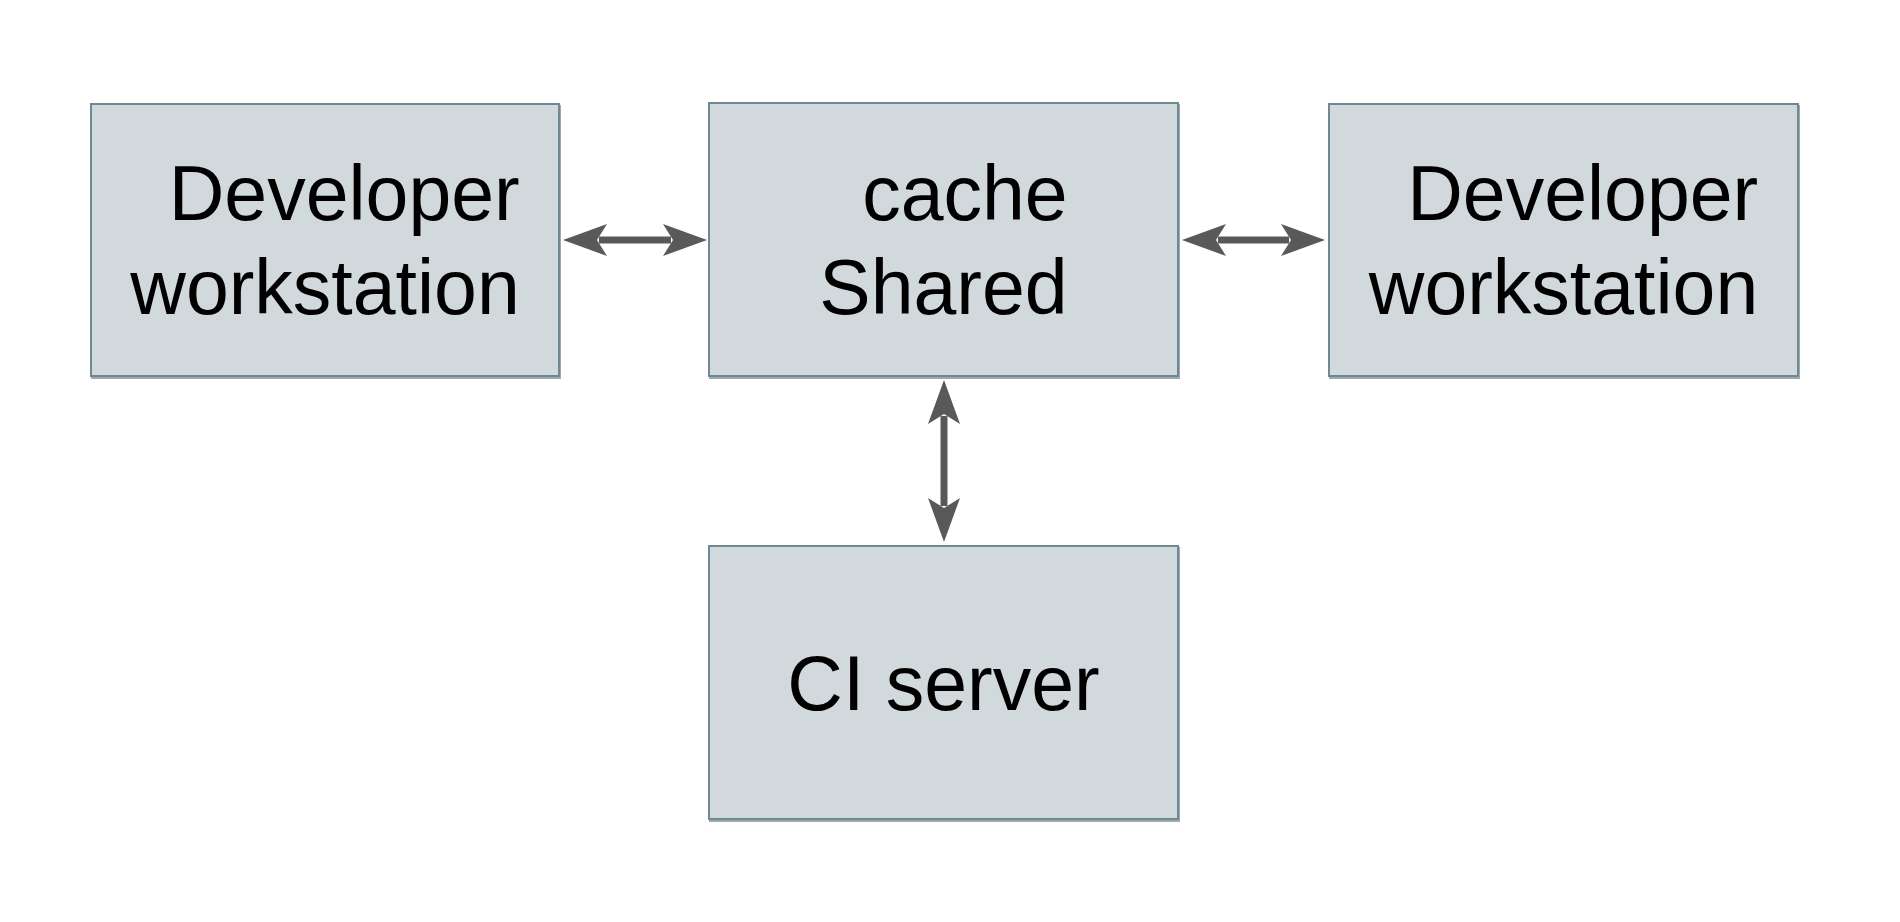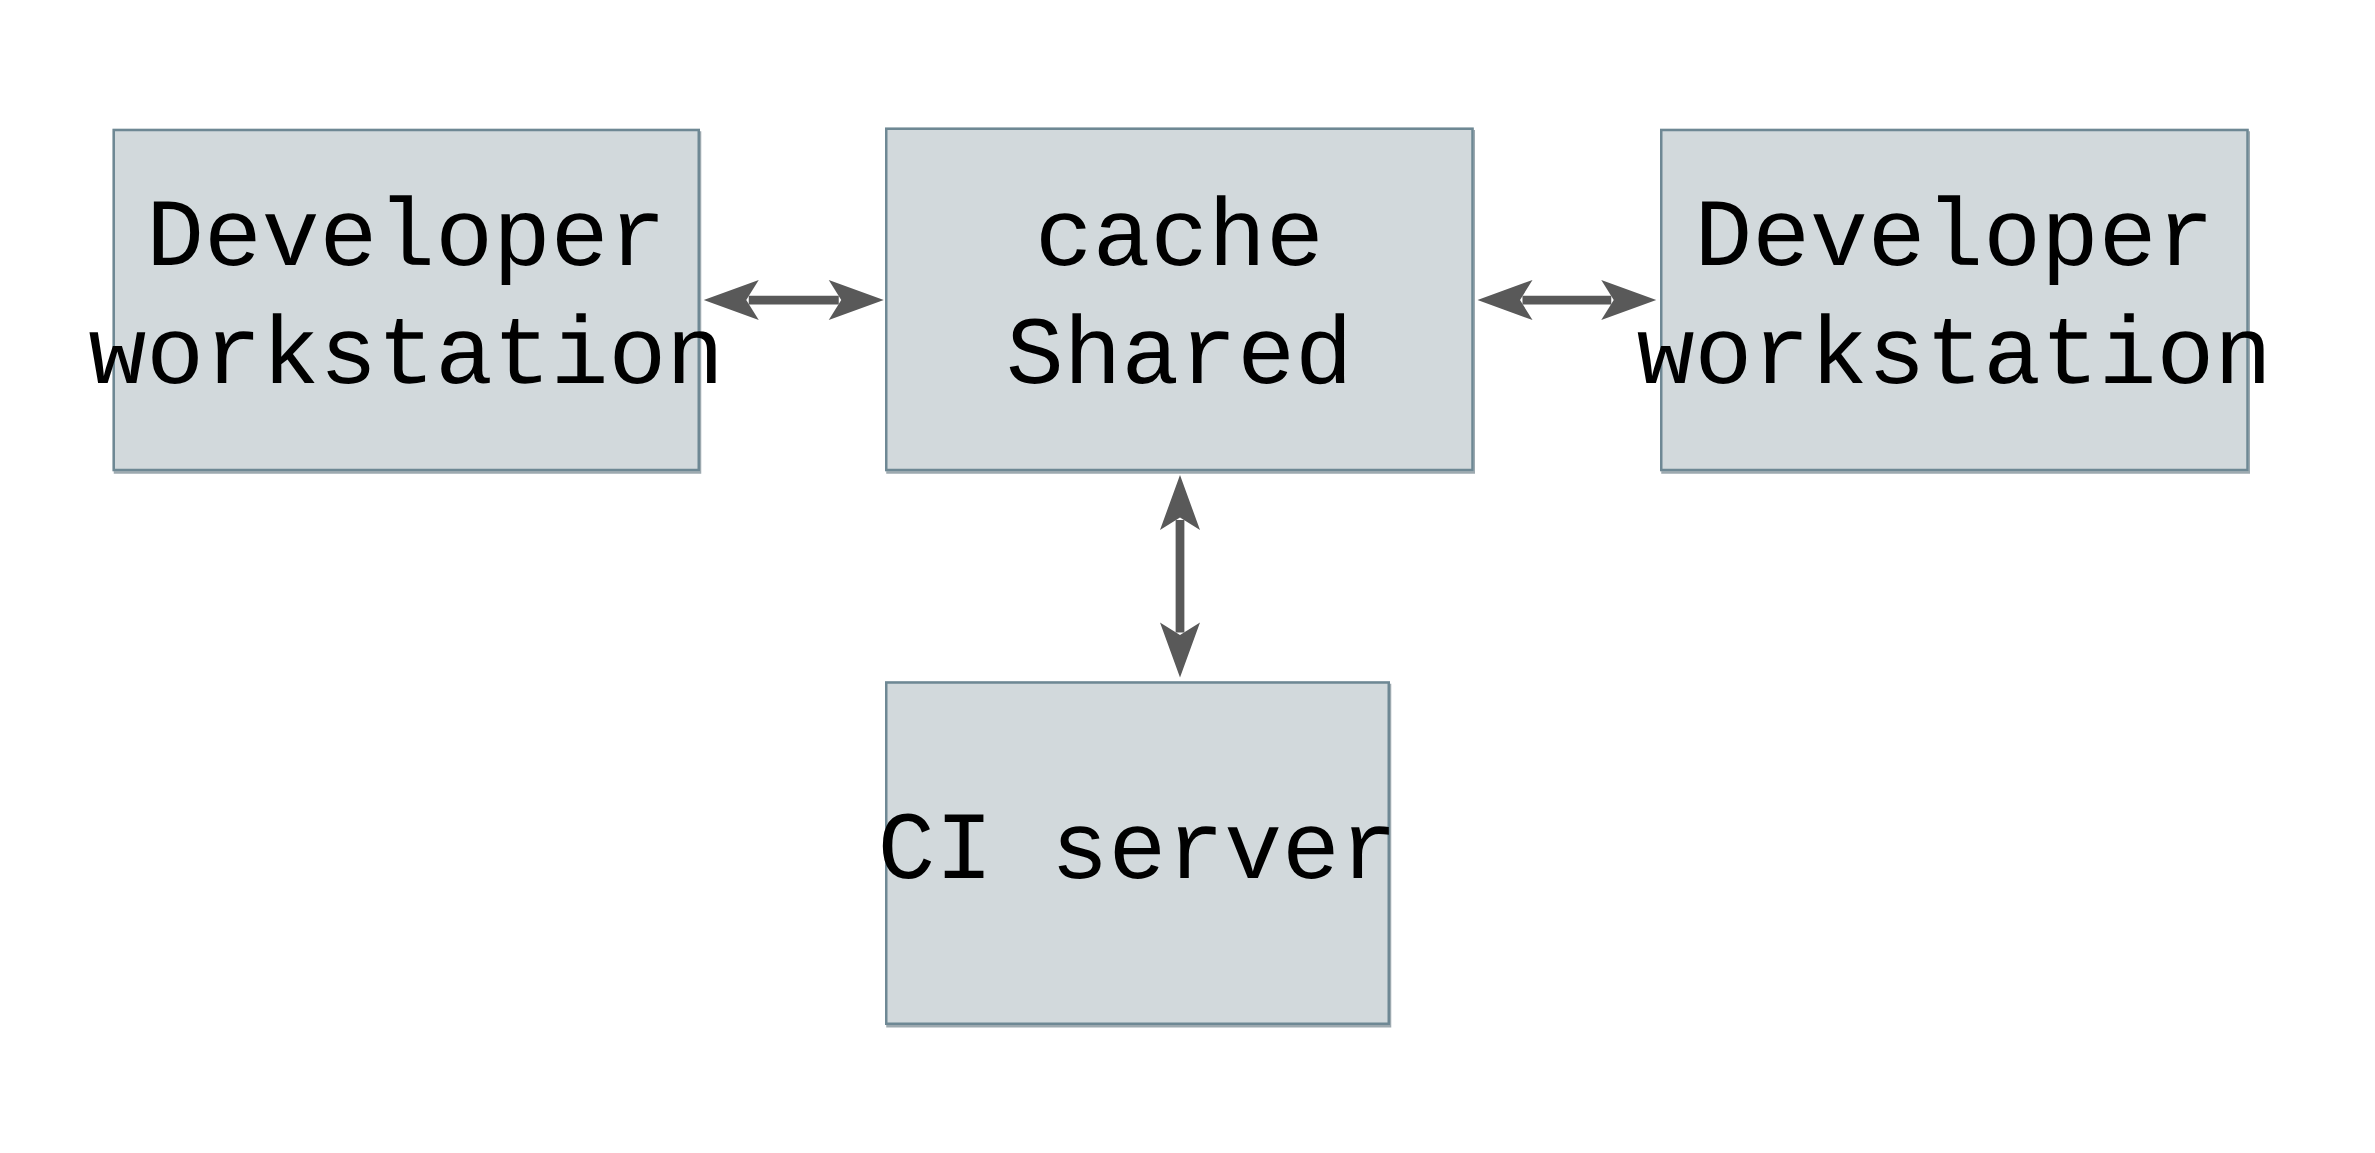--- a/index.html
+++ b/index.html
@@ -15,37 +15,36 @@
     background: var(--background, #ffffff);
   }
   .node {
     position: absolute;
     background: var(--node-fill, #d2d9dc);
     border: 2px solid var(--node-border, #6e8894);
     box-shadow: 1px 2px 0 rgba(77, 99, 110, 0.55);
     display: flex;
     align-items: center;
     justify-content: center;
-    text-align: center;
-    font-family: Liberation Mono, monospace;
+    text-align: right;
   }
   .node-label {
     color: var(--text, #000000);
     font-size: 77px;
     line-height: 94px;
     letter-spacing: 0px;
     font-weight: 400;
   }
   .node-label .line { display: block; white-space: nowrap; }
   .node-label .line:empty { display: none; }
 
   #node-dev-left   { left: 90px;   top: 103px; width: 470px; height: 274px; }
   #node-cache      { left: 708px;  top: 102px; width: 471px; height: 275px; }
   #node-dev-right  { left: 1328px; top: 103px; width: 471px; height: 274px; }
-  #node-ci         { left: 708px;  top: 545px; width: 404px; height: 275px; }
+  #node-ci         { left: 708px;  top: 545px; width: 471px; height: 275px; }
 
   .arrows {
     position: absolute;
     left: 0; top: 0;
     width: 1900px; height: 922px;
     pointer-events: none;
   }
   .arrow-shape { fill: var(--arrow, #595959); }
   .arrow-shaft { stroke: var(--arrow, #595959); stroke-width: 7; }
 </style>

